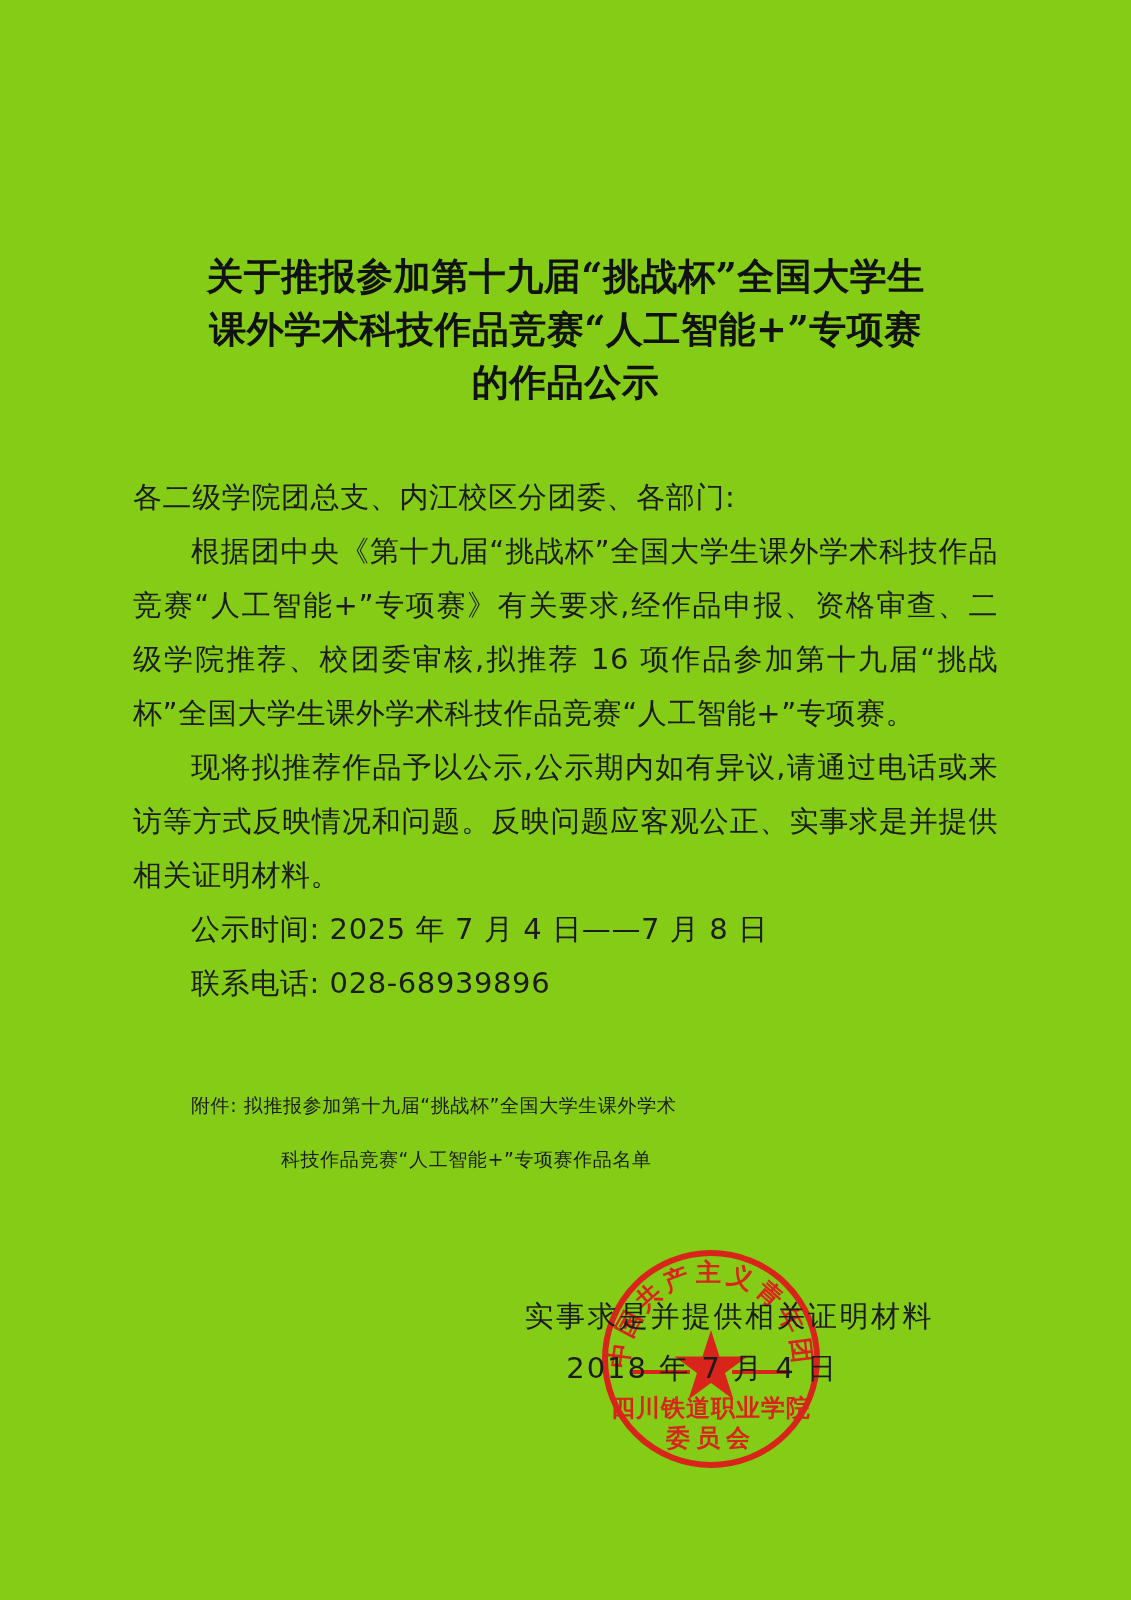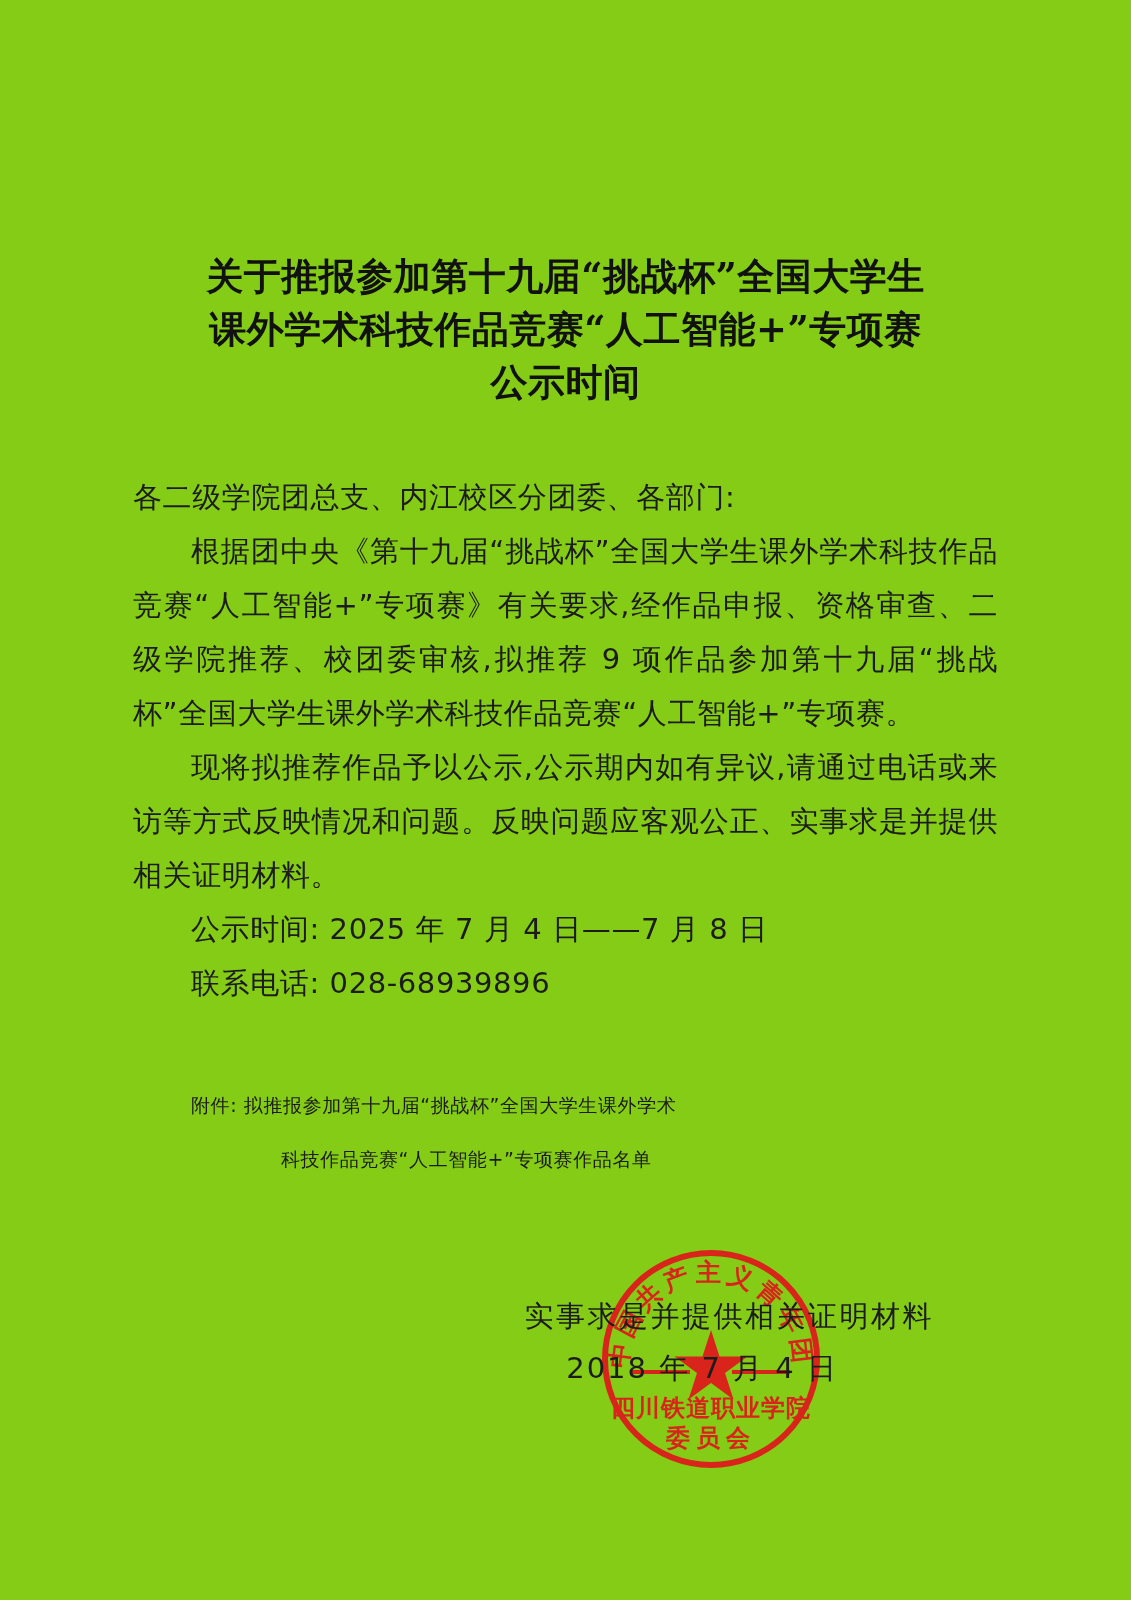--- a/index.html
+++ b/index.html
@@ -131,26 +131,26 @@
   .seal svg { display: block; width: 226px; height: 226px; }
 </style>
 </head>
 <body>
 
 <div class="page">
 
   <div class="doc-title">
     <span class="tl">关于推报参加第十九届“挑战杯”全国大学生</span>
     <span class="tl">课外学术科技作品竞赛“人工智能+”专项赛</span>
-    <span class="tl">公示时间</span>
+    <span class="tl">的作品公示</span>
   </div>
 
   <div class="body-block">
     <p class="para salutation">各二级学院团总支、内江校区分团委、各部门:</p>
-    <p class="para indented">根据团中央《第十九届“挑战杯”全国大学生课外学术科技作品竞赛“人工智能+”专项赛》有关要求,经作品申报、资格审查、二级学院推荐、校团委审核,拟推荐 9 项作品参加第十九届“挑战杯”全国大学生课外学术科技作品竞赛“人工智能+”专项赛。</p>
+    <p class="para indented">根据团中央《第十九届“挑战杯”全国大学生课外学术科技作品竞赛“人工智能+”专项赛》有关要求,经作品申报、资格审查、二级学院推荐、校团委审核,拟推荐 16 项作品参加第十九届“挑战杯”全国大学生课外学术科技作品竞赛“人工智能+”专项赛。</p>
     <p class="para indented">现将拟推荐作品予以公示,公示期内如有异议,请通过电话或来访等方式反映情况和问题。反映问题应客观公正、实事求是并提供相关证明材料。</p>
     <div class="line-entry">公示时间: 2025 年 7 月 4 日——7 月 8 日</div>
     <div class="line-entry">联系电话: 028-68939896</div>
   </div>
 
   <div class="attachment">
     <span class="att-l1">附件: 拟推报参加第十九届“挑战杯”全国大学生课外学术</span>
     <span class="att-l2">科技作品竞赛“人工智能+”专项赛作品名单</span>
   </div>
 

